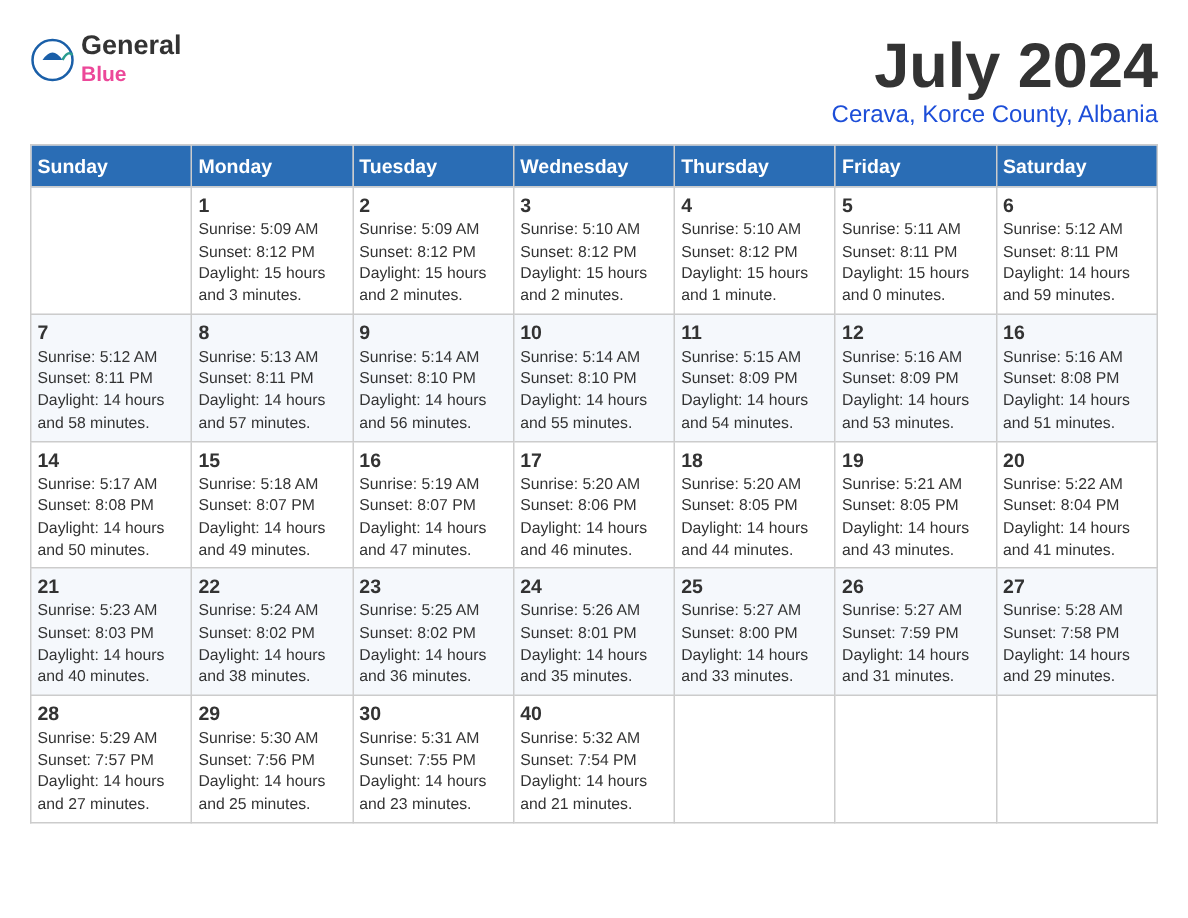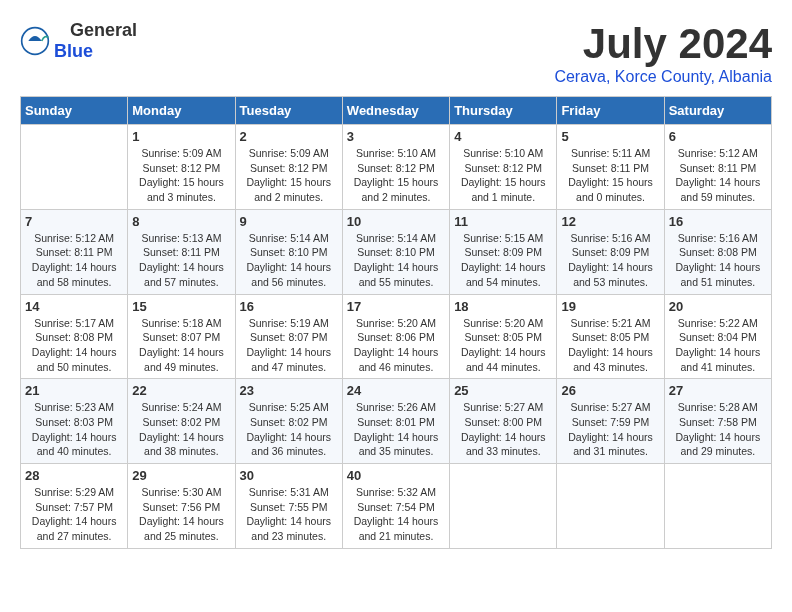--- a/index.html
+++ b/index.html
@@ -14,22 +14,22 @@
       display: flex;
       justify-content: space-between;
       align-items: flex-start;
       margin-bottom: 10px;
     }
     .logo {
       display: flex;
       align-items: center;
       gap: 4px;
     }
-    .logo-text-general { font-size: 18px; font-weight: bold; color: #333; margin-left: 16px; }
-    .logo-text-blue { font-size: 18px; font-weight: bold; color: #1d4ed8; margin-top: 31px; }
+    .logo-text-general { font-size: 18px; font-weight: bold; color: #333; }
+    .logo-text-blue { font-size: 14px; font-weight: bold; color: #ec4899; margin-top: 31px; }
     .logo-icon {
       width: 30px;
       height: 30px;
     }
     .title-area { text-align: right; }
     .main-title { font-size: 42px; color: #333; font-weight: bold; }
     .subtitle { font-size: 16px; color: #1d4ed8; }
     .calendar {
       width: 100%;
       border-collapse: collapse;
@@ -59,21 +59,20 @@
       font-size: 13px;
       font-weight: bold;
       color: #333;
       display: block;
       margin-bottom: 2px;
     }
     .day-info {
       color: #333;
       line-height: 1.4;
       font-size: 10.5px;
-      text-align: center;
     }
     .empty-cell { background: #fff !important; }
   </style>
 </head>
 <body>
 
 <div class="header-area">
   <div class="logo">
     <svg class="logo-icon" viewBox="0 0 36 36">
       <circle cx="18" cy="18" r="16" fill="none" stroke="#1a5fa8" stroke-width="2"></circle>

